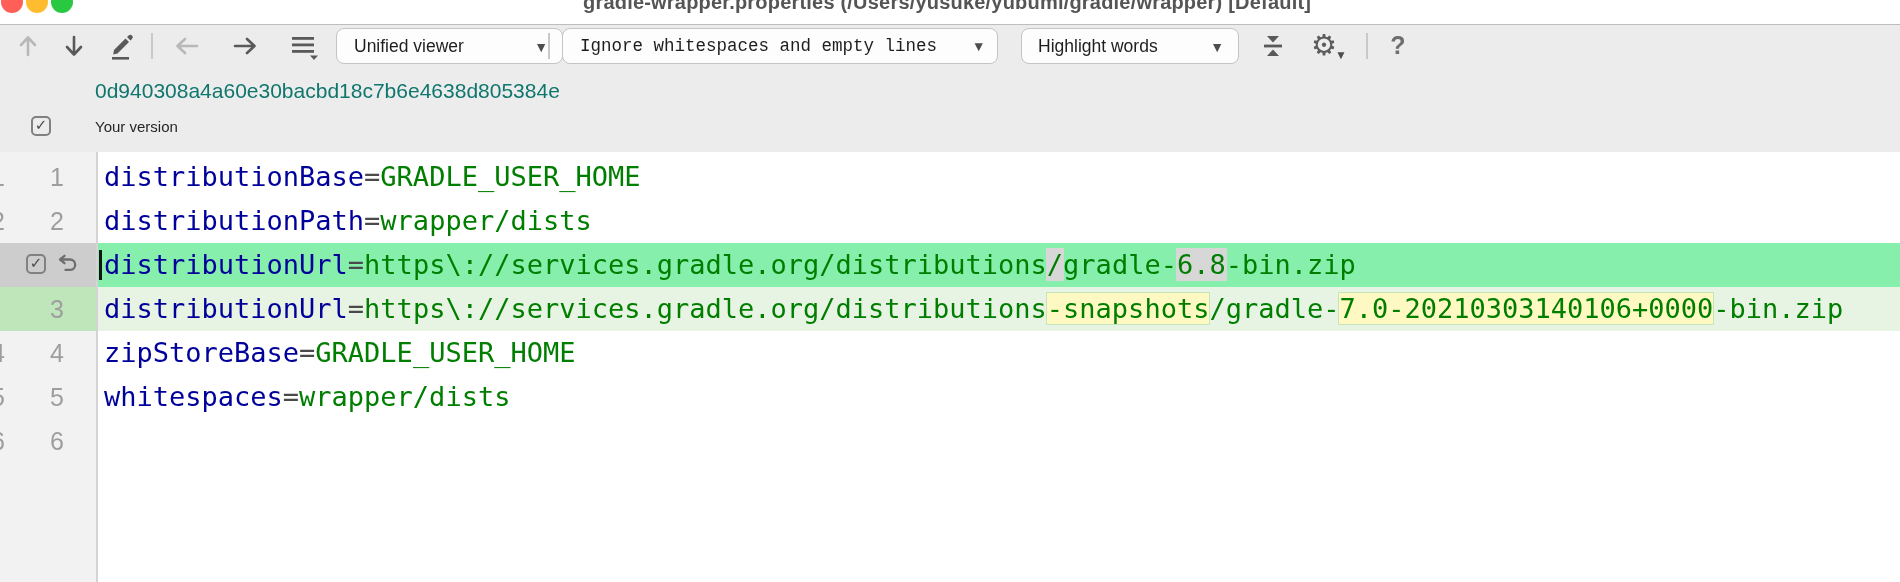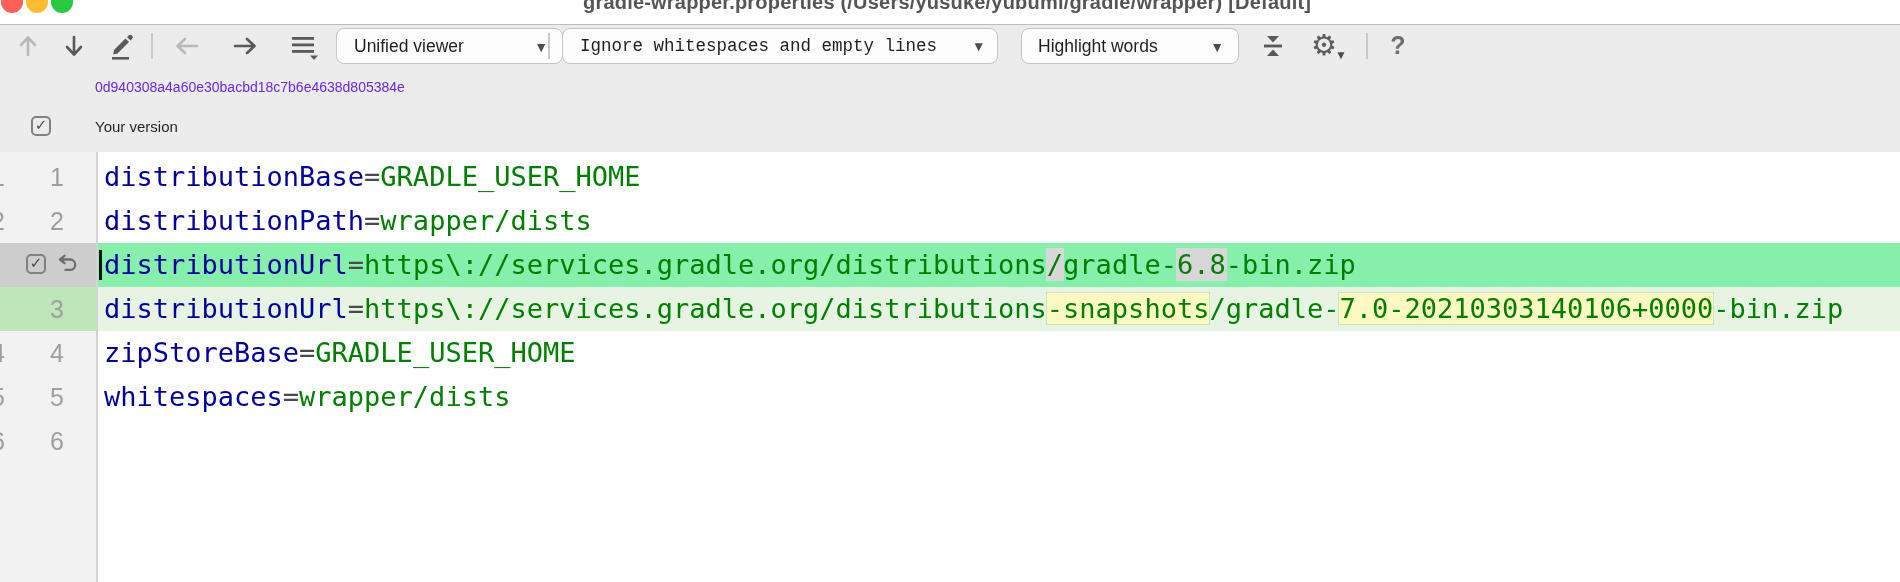--- a/index.html
+++ b/index.html
@@ -26,21 +26,21 @@
   .dd { position:absolute; top:3px; height:36px; background:#fdfdfd; border:1.5px solid #c4c4c4;
         border-radius:8px; display:flex; align-items:center; justify-content:space-between;
         padding:0 14px 0 17px; font-size:17.5px; color:#1e1e1e; cursor:default; }
   .dd .caret { font-size:14px; color:#4d4d4d; margin-left:14px; transform:translateY(1px); }
   .gear-glyph { font-size:29px; color:#5c5c5c; line-height:1; }
   .gear-caret { font-size:12px; color:#4d4d4d; position:relative; top:9px; left:-2px; }
   .help-glyph { font-size:25px; font-weight:bold; color:#6e6e6e; }
 
   
   .header { position:absolute; left:0; top:65px; width:1900px; height:87px; background:#ececec; }
-  .hash { position:absolute; left:95px; top:14px; font-size:14px; color:#6d28d9; }
+  .hash { position:absolute; left:95px; top:14px; font-size:21px; color:#0f766e; }
   .version-row { position:absolute; left:0; top:50px; width:100%; height:30px; }
   .version-label { position:absolute; left:95px; top:3px; font-size:15px; color:#262626; }
 
   
   .cbx { position:absolute; width:20px; height:20px; border:2px solid #818181; border-radius:5px;
          background:transparent; display:flex; align-items:center; justify-content:center; }
   .cbx::after { content:"✓"; font-size:15px; font-weight:bold; color:#4a4a4a; transform:translateY(-1px); }
   .version-row .cbx { left:31px; top:1px; }
 
   

